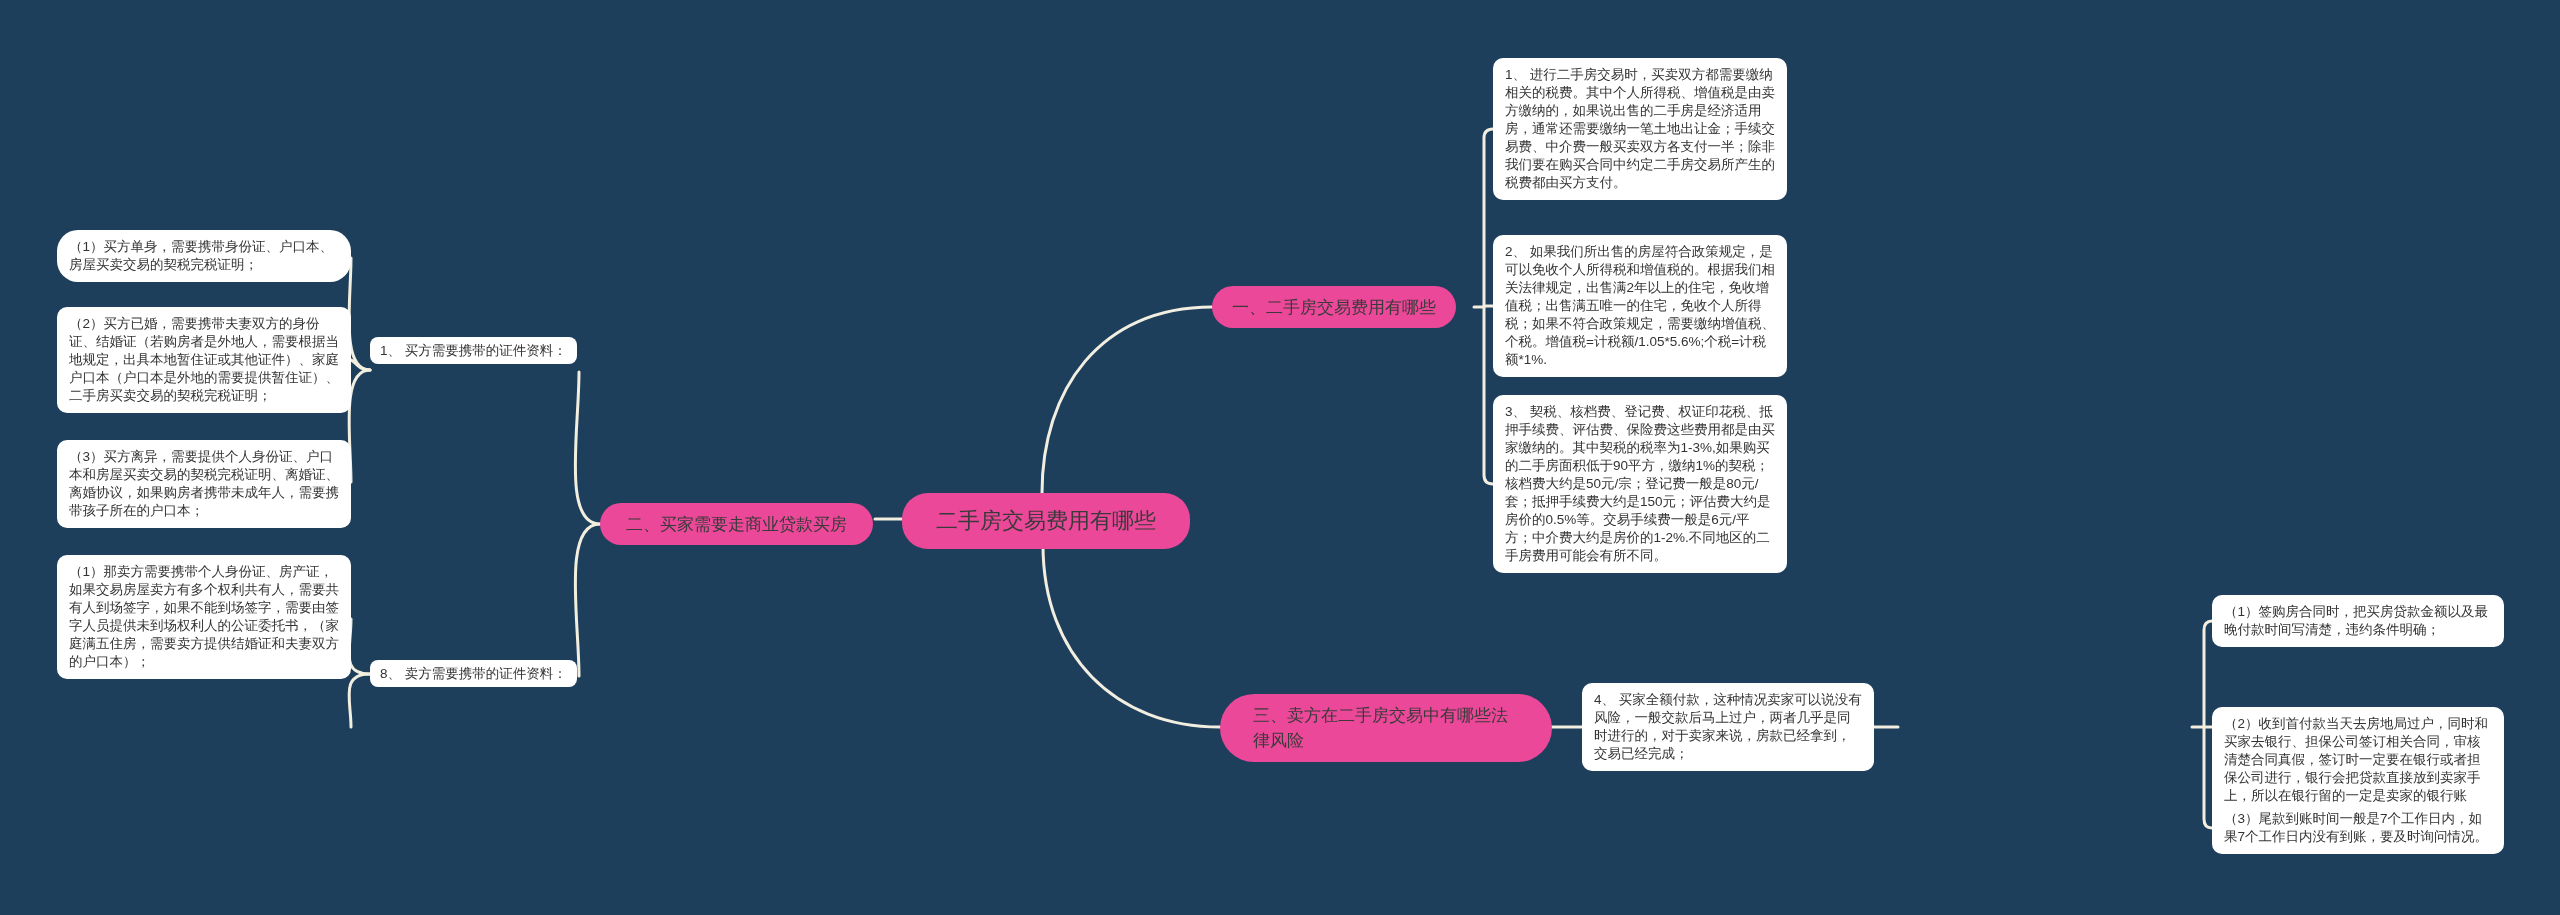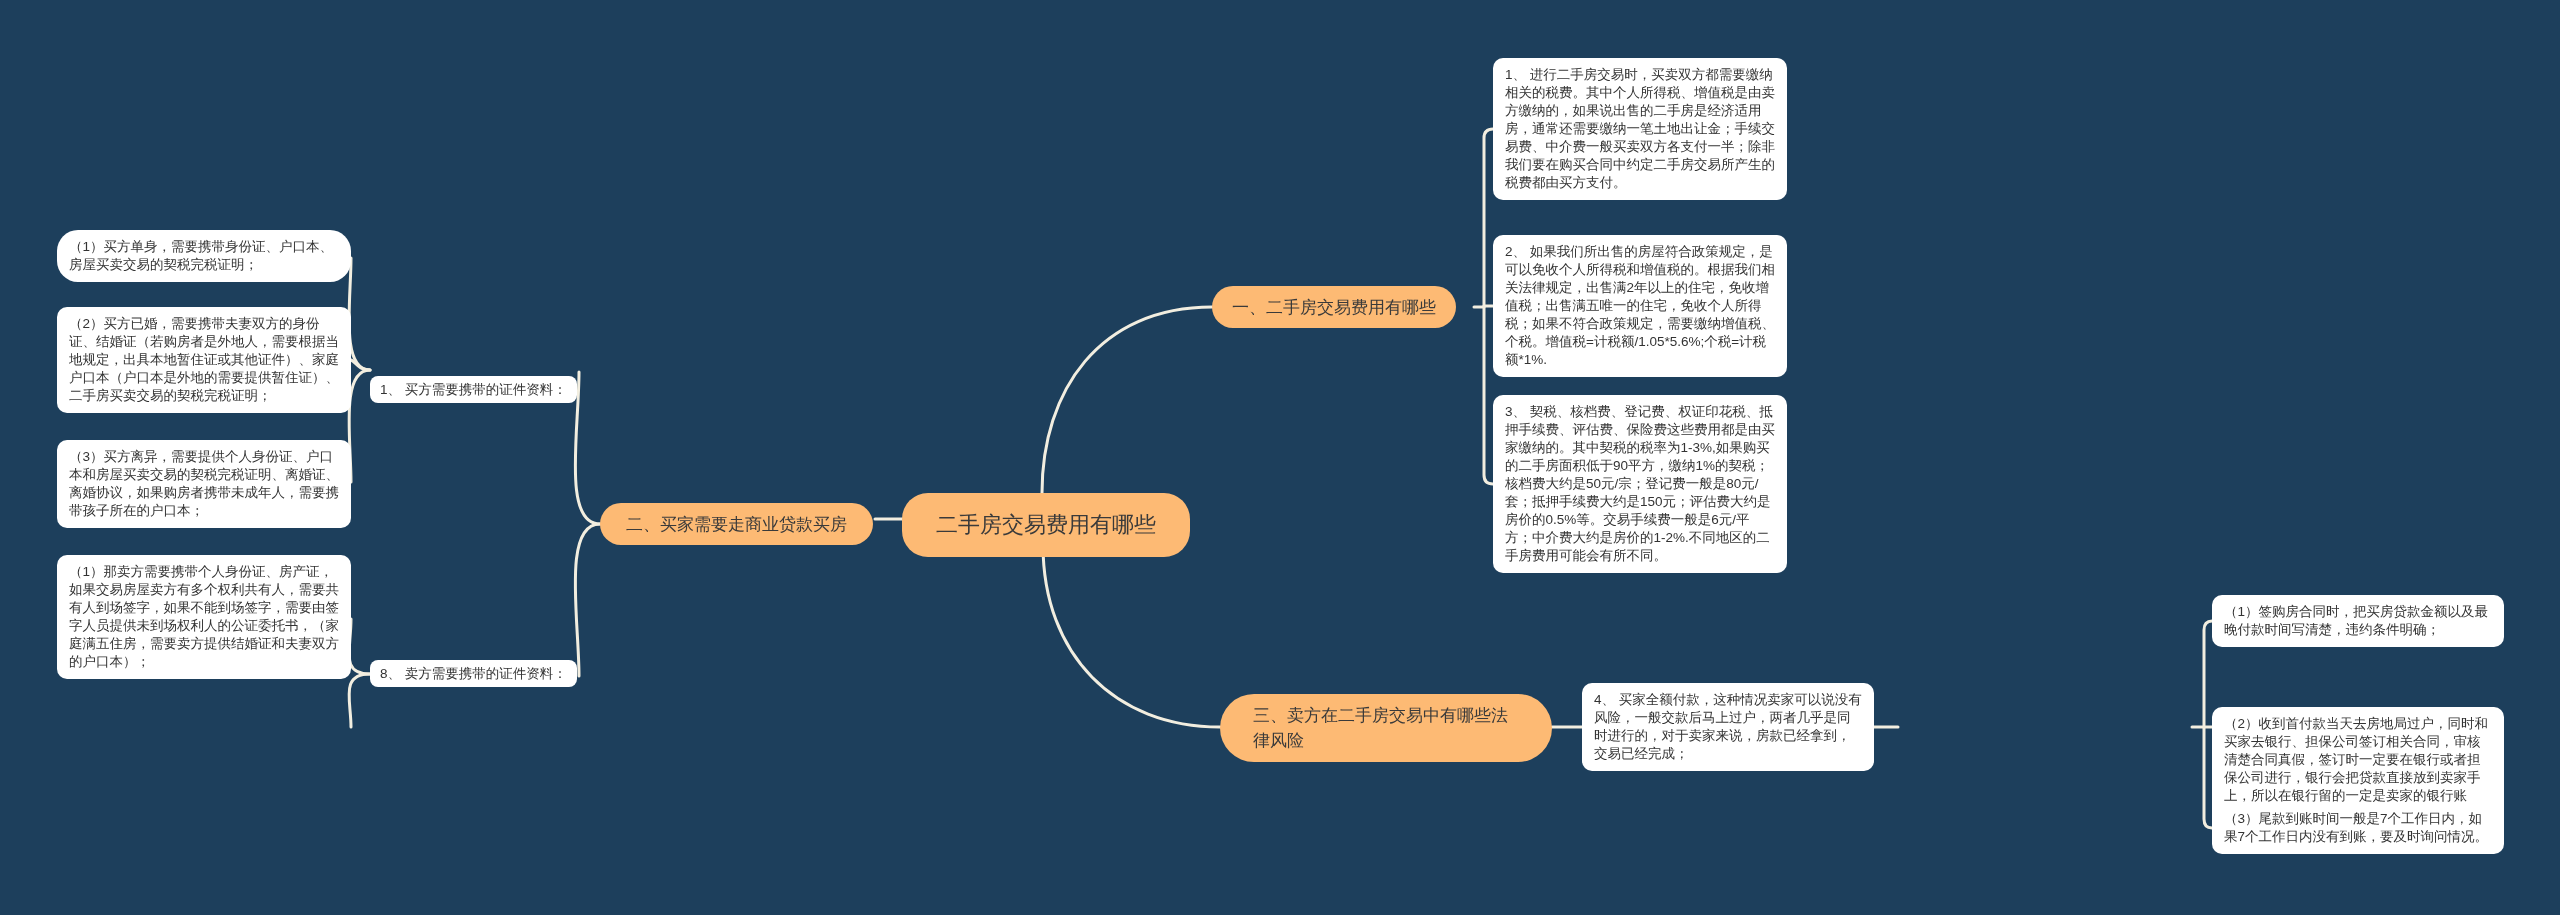--- a/index.html
+++ b/index.html
@@ -8,27 +8,27 @@
     background:#1D3F5C;
     font-family:"Liberation Sans","DejaVu Sans",sans-serif;
     overflow:hidden;
   }
   .canvas{position:relative;width:2560px;height:915px;}
   svg.wires{position:absolute;left:0;top:0;width:2560px;height:915px;}
   svg.wires path{stroke:#F2EEE0;stroke-width:3;fill:none;stroke-linecap:round;}
 
   .pill{
     position:absolute;
-    background:#fdba74;
+    background:#ec4899;
     color:#3a3a3a;
     display:flex;align-items:center;justify-content:center;
     white-space:nowrap;
     box-sizing:border-box;
   }
-  .pill.root{left:902px;top:493px;height:64px;padding:0 34px;border-radius:26px;font-size:22px;}
+  .pill.root{left:902px;top:493px;height:56px;padding:0 34px;border-radius:26px;font-size:22px;}
   .pill.b1{left:1212px;top:286px;height:42px;padding:0 20px;border-radius:21px;font-size:17px;}
   .pill.b2{left:600px;top:503px;height:42px;padding:0 26px;border-radius:21px;font-size:17px;}
   .pill.b3{
     left:1220px;top:694px;width:332px;border-radius:34px;
     padding:9px 33px;font-size:17px;line-height:25px;
     white-space:normal;display:block;
   }
 
   .leaf{
     position:absolute;width:294px;
@@ -43,21 +43,21 @@
     white-space:nowrap;
   }
   
   .pos-b1{left:57px;top:230px;border-radius:21px;}
   .pos-b2{left:57px;top:307px;}
   .pos-b3{left:57px;top:440px;}
   
   .pos-b4{left:57px;top:555px;}
   .pos-b5{left:57px;top:703px;}
   
-  .pos-sub1{left:370px;top:376px;}
+  .pos-sub1{left:370px;top:337px;}
   .pos-sub2{left:370px;top:660px;}
   
   .pos-t1{left:1493px;top:58px;}
   .pos-t2{left:1493px;top:235px;}
   .pos-t3{left:1493px;top:395px;}
   
   .pos-m1{left:1582px;top:683px;width:292px;}
   .pos-m2{left:1898px;top:703px;width:296px;}
   
   .pos-r1{left:2212px;top:595px;width:292px;}

